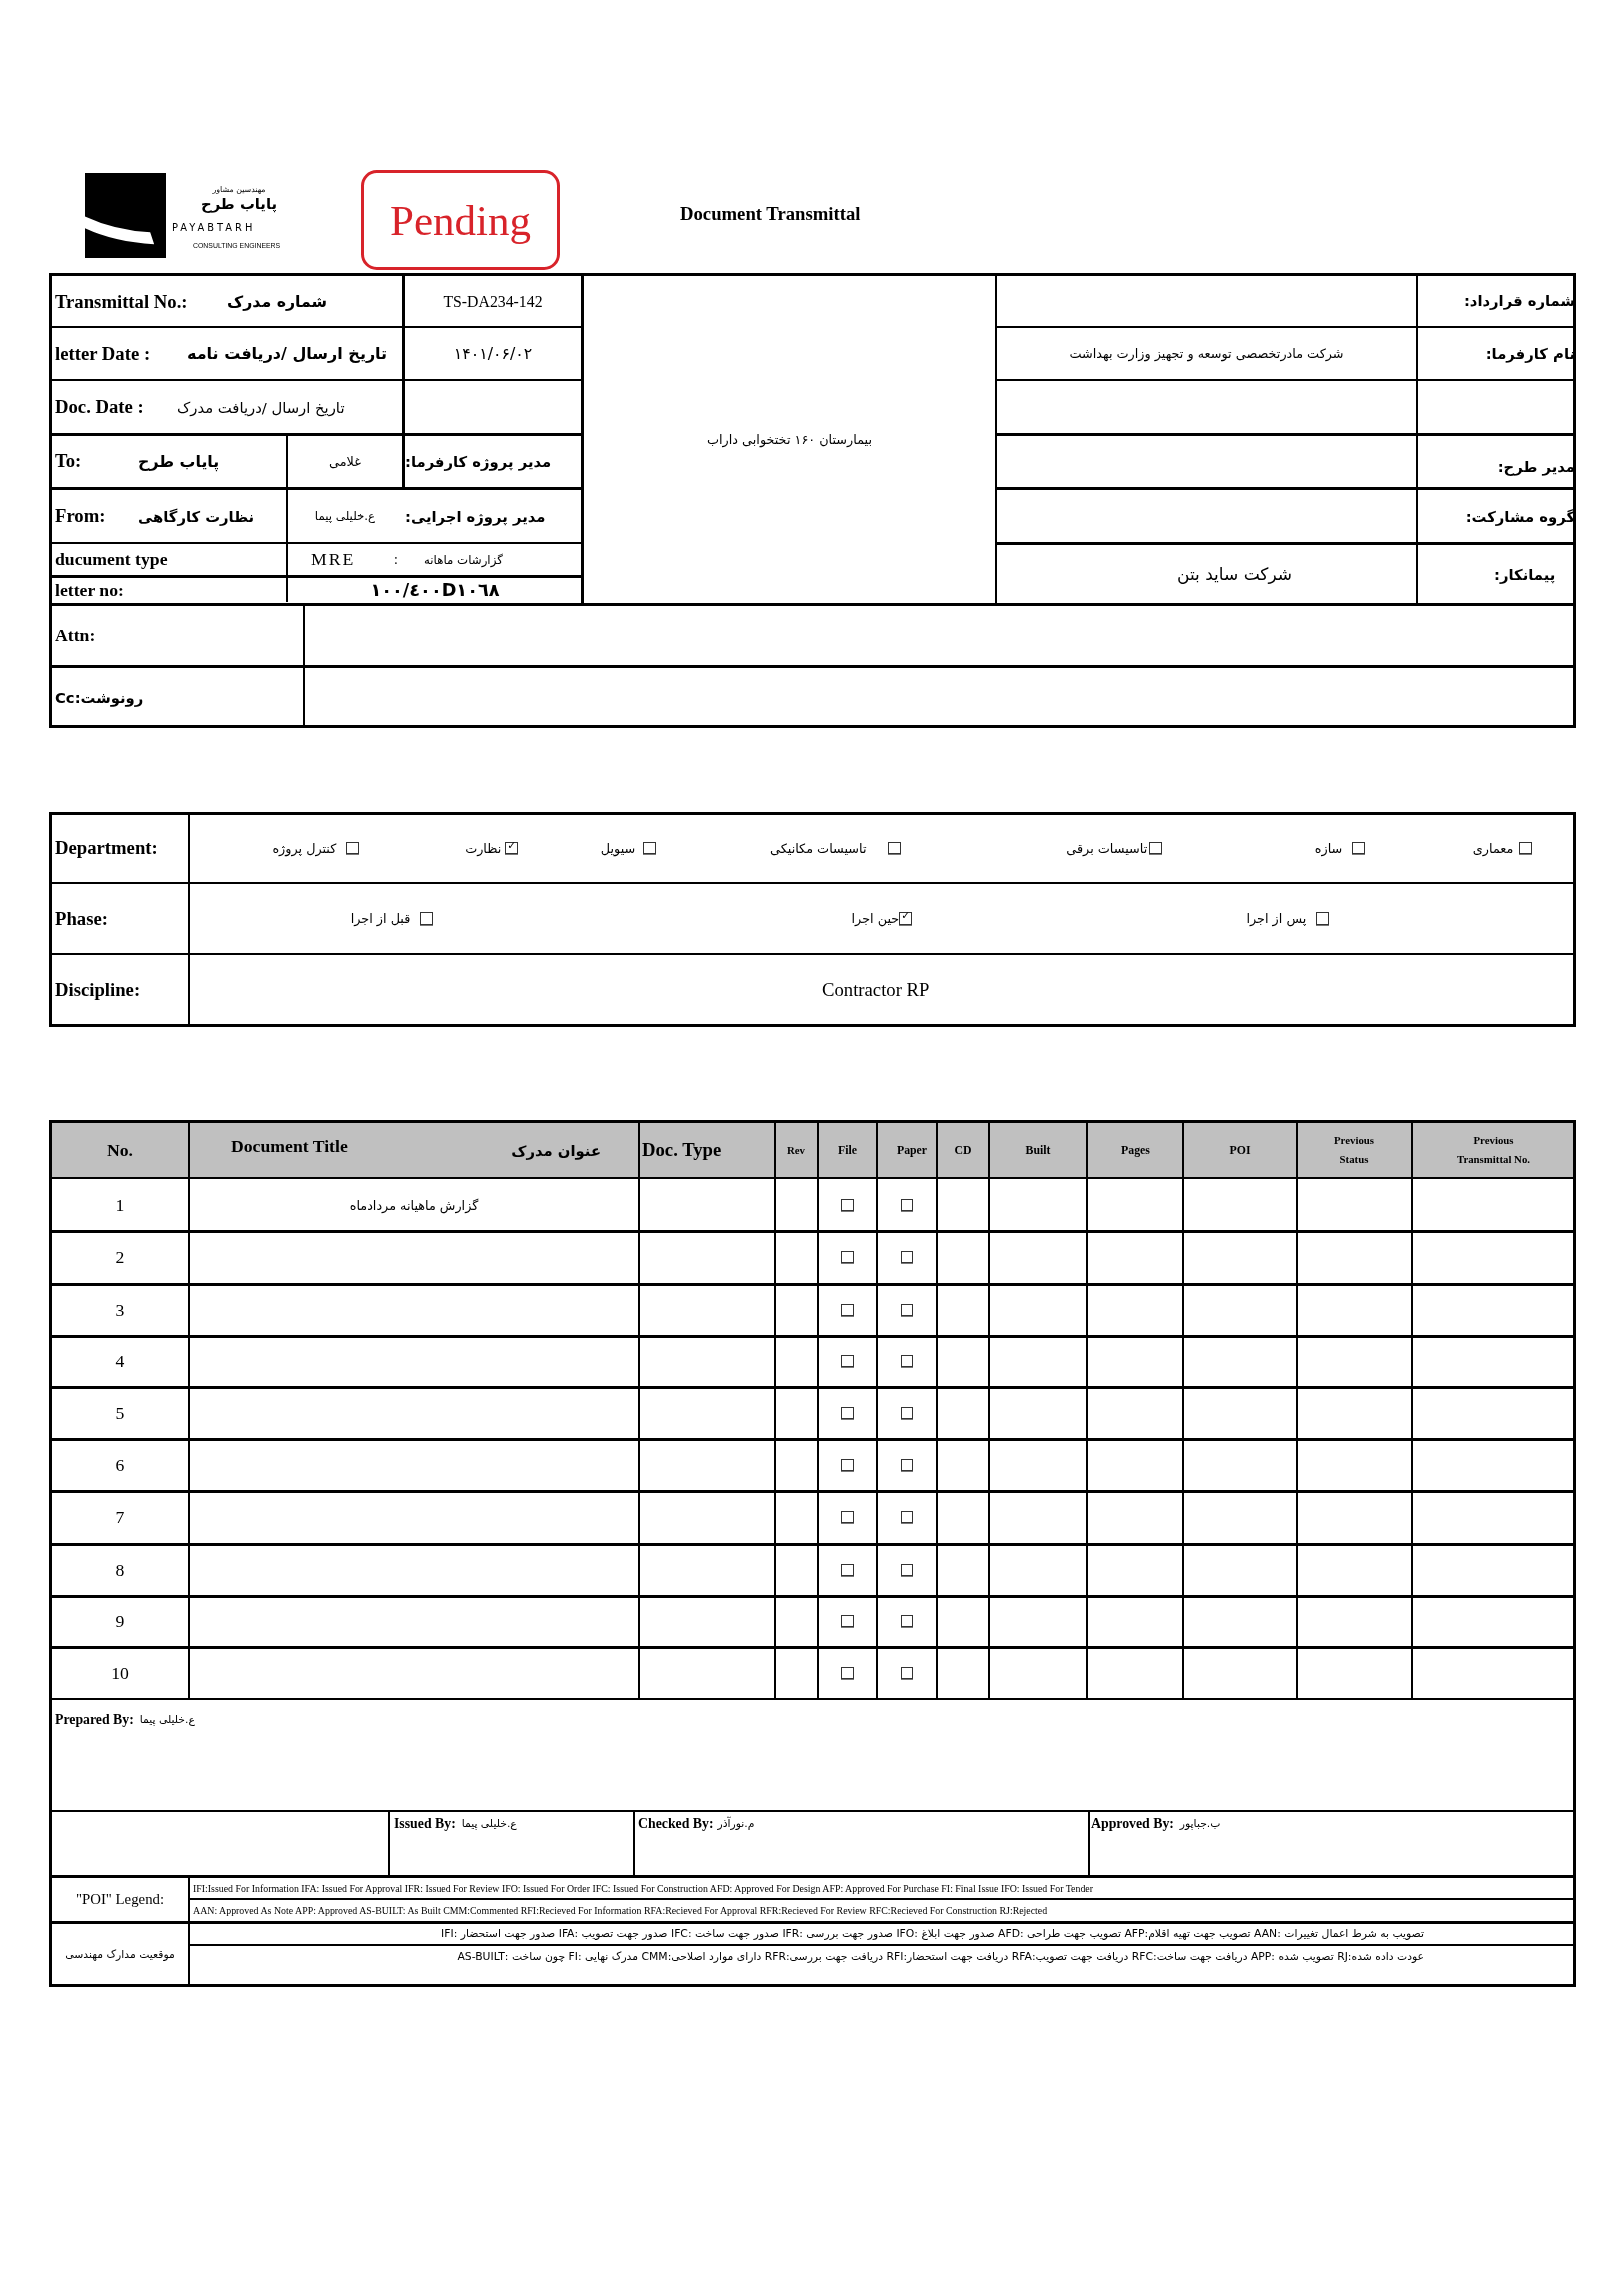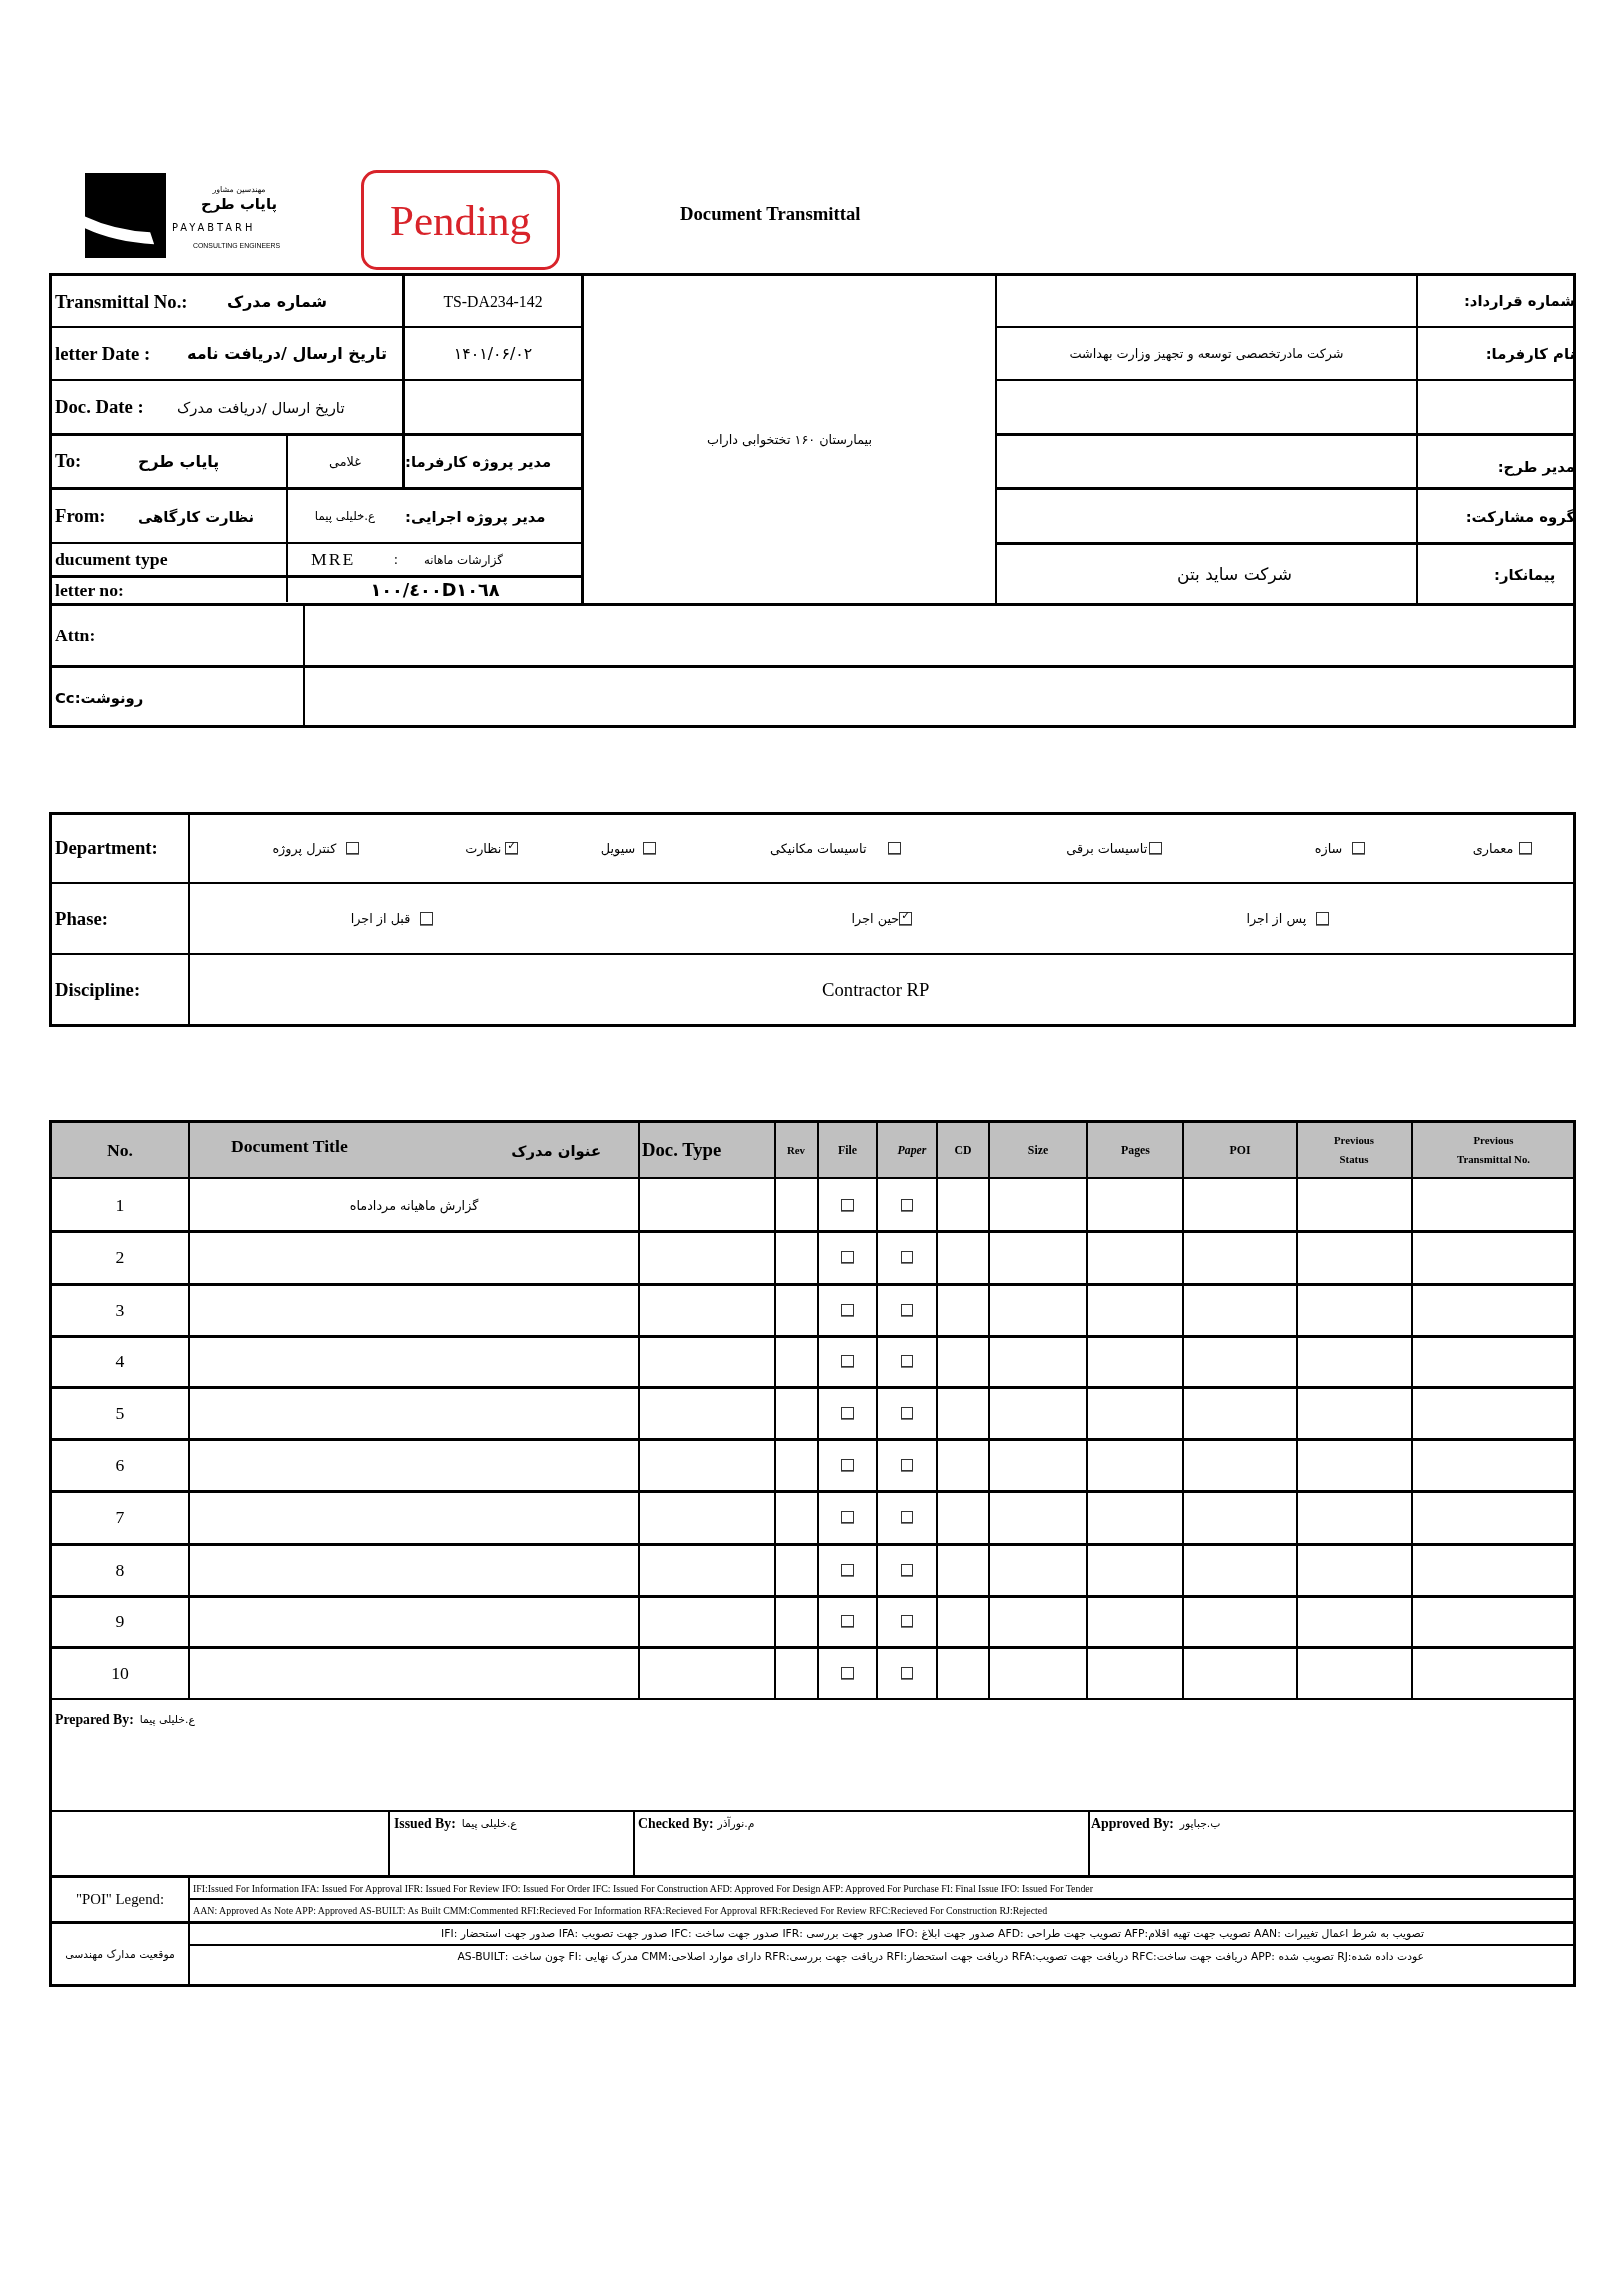--- a/index.html
+++ b/index.html
@@ -187,23 +187,23 @@
 <div class="vline" style="left:1411px; top:1123px; width:2px; height:576px;"></div>
 
 <div class="hline" style="left:51px; top:1177px; width:1523px; height:2px;"></div>
 
 <div class="cell center bold" style="left:52px; top:1123px; width:136px; height:54px; font-size:17.7px;">No.</div>
 <div class="cell bold" style="left:231px; top:1123px; width:217px; height:47px; font-size:17.7px;">Document Title</div>
 <div class="cell fa bold" style="left:473px; top:1123px; width:128px; height:54px; font-size:14.8px; justify-content:flex-start;">عنوان مدرک</div>
 <div class="cell bold" style="left:642px; top:1123px; width:132px; height:54px; font-size:18.7px;">Doc. Type</div>
 <div class="cell center bold" style="left:776px; top:1123px; width:40px; height:54px; font-size:10.8px;">Rev</div>
 <div class="cell center bold" style="left:819px; top:1123px; width:57px; height:54px; font-size:11.8px;">File</div>
-<div class="cell center bold" style="left:878px; top:1123px; width:68px; height:54px; font-size:11.8px;font-style:italic;">Paper</div>
+<div class="cell center bold" style="left:878px; top:1123px; width:68px; height:54px; font-size:11.8px;">Paper</div>
 <div class="cell center bold" style="left:938px; top:1123px; width:50px; height:54px; font-size:11.8px;">CD</div>
-<div class="cell center bold" style="left:990px; top:1123px; width:96px; height:54px; font-size:11.8px;">Size</div>
+<div class="cell center bold" style="left:990px; top:1123px; width:96px; height:54px; font-size:11.8px;">Built</div>
 <div class="cell center bold" style="left:1088px; top:1123px; width:95px; height:54px; font-size:11.8px;">Pages</div>
 <div class="cell center bold" style="left:1184px; top:1123px; width:112px; height:54px; font-size:11.8px;">POI</div>
 <div class="cell center bold" style="left:1298px; top:1123px; width:112px; height:54px; font-size:10.8px; flex-direction:column; justify-content:center; line-height:18.7px;">
   <span>Previous</span>
   <span>Status</span>
 </div>
 <div class="cell center bold" style="left:1413px; top:1123px; width:161px; height:54px; font-size:10.8px; flex-direction:column; justify-content:center; line-height:18.7px;">
   <span>Previous</span>
   <span>Transmittal No.</span>
 </div>

